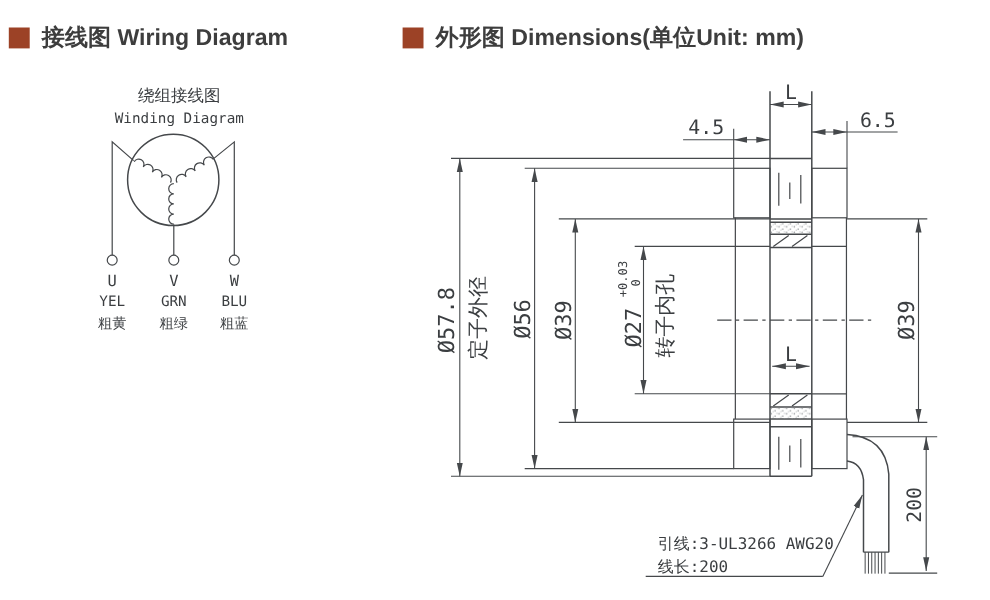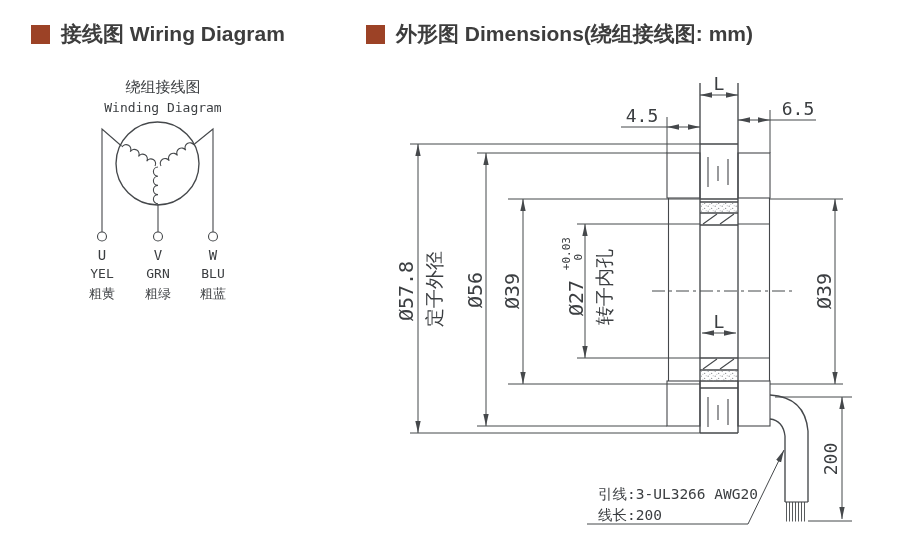--- a/index.html
+++ b/index.html
@@ -23,27 +23,27 @@
   .wlab13{font-family:"DejaVu Sans Mono",monospace;font-size:13px;}
   .wcjk{font-family:"DejaVu Sans",sans-serif;font-size:13px;}
   .ttl{font-family:"DejaVu Sans",sans-serif;font-size:15px;}
   .ttl2{font-family:"DejaVu Sans Mono",monospace;font-size:13px;}
 </style>
 </head>
 <body>
 
 <div id="page">
 
-  <div class="hdr" style="left:8px;top:20px;margin-left:23px;">
+  <div class="hdr" style="left:8px;top:20px;">
     <span class="bullet"></span>
     <span>接线图 Wiring Diagram</span>
   </div>
   <div class="hdr" style="left:366px;top:20px;">
     <span class="bullet"></span>
-    <span>外形图 Dimensions(绕组接线图: mm)</span>
+    <span>外形图 Dimensions(单位Unit: mm)</span>
   </div>
 
   <svg width="900" height="545" viewBox="0 0 900 545">
     <defs>
       <marker id="arw" viewBox="0 0 12 6" refX="11.5" refY="3" markerWidth="13" markerHeight="6.5" orient="auto-start-reverse" markerUnits="userSpaceOnUse">
         <path d="M0,0.45 L11.5,3 L0,5.55 Z" fill="#45484b"></path>
       </marker>
       <pattern id="xhatch" width="13" height="13" patternUnits="userSpaceOnUse">
         <path d="M0,13 L13,0 M-1,1 L1,-1 M12,14 L14,12 M0,0 L13,13" stroke="#55585b" stroke-width="0.85" fill="none"></path>
       </pattern>

